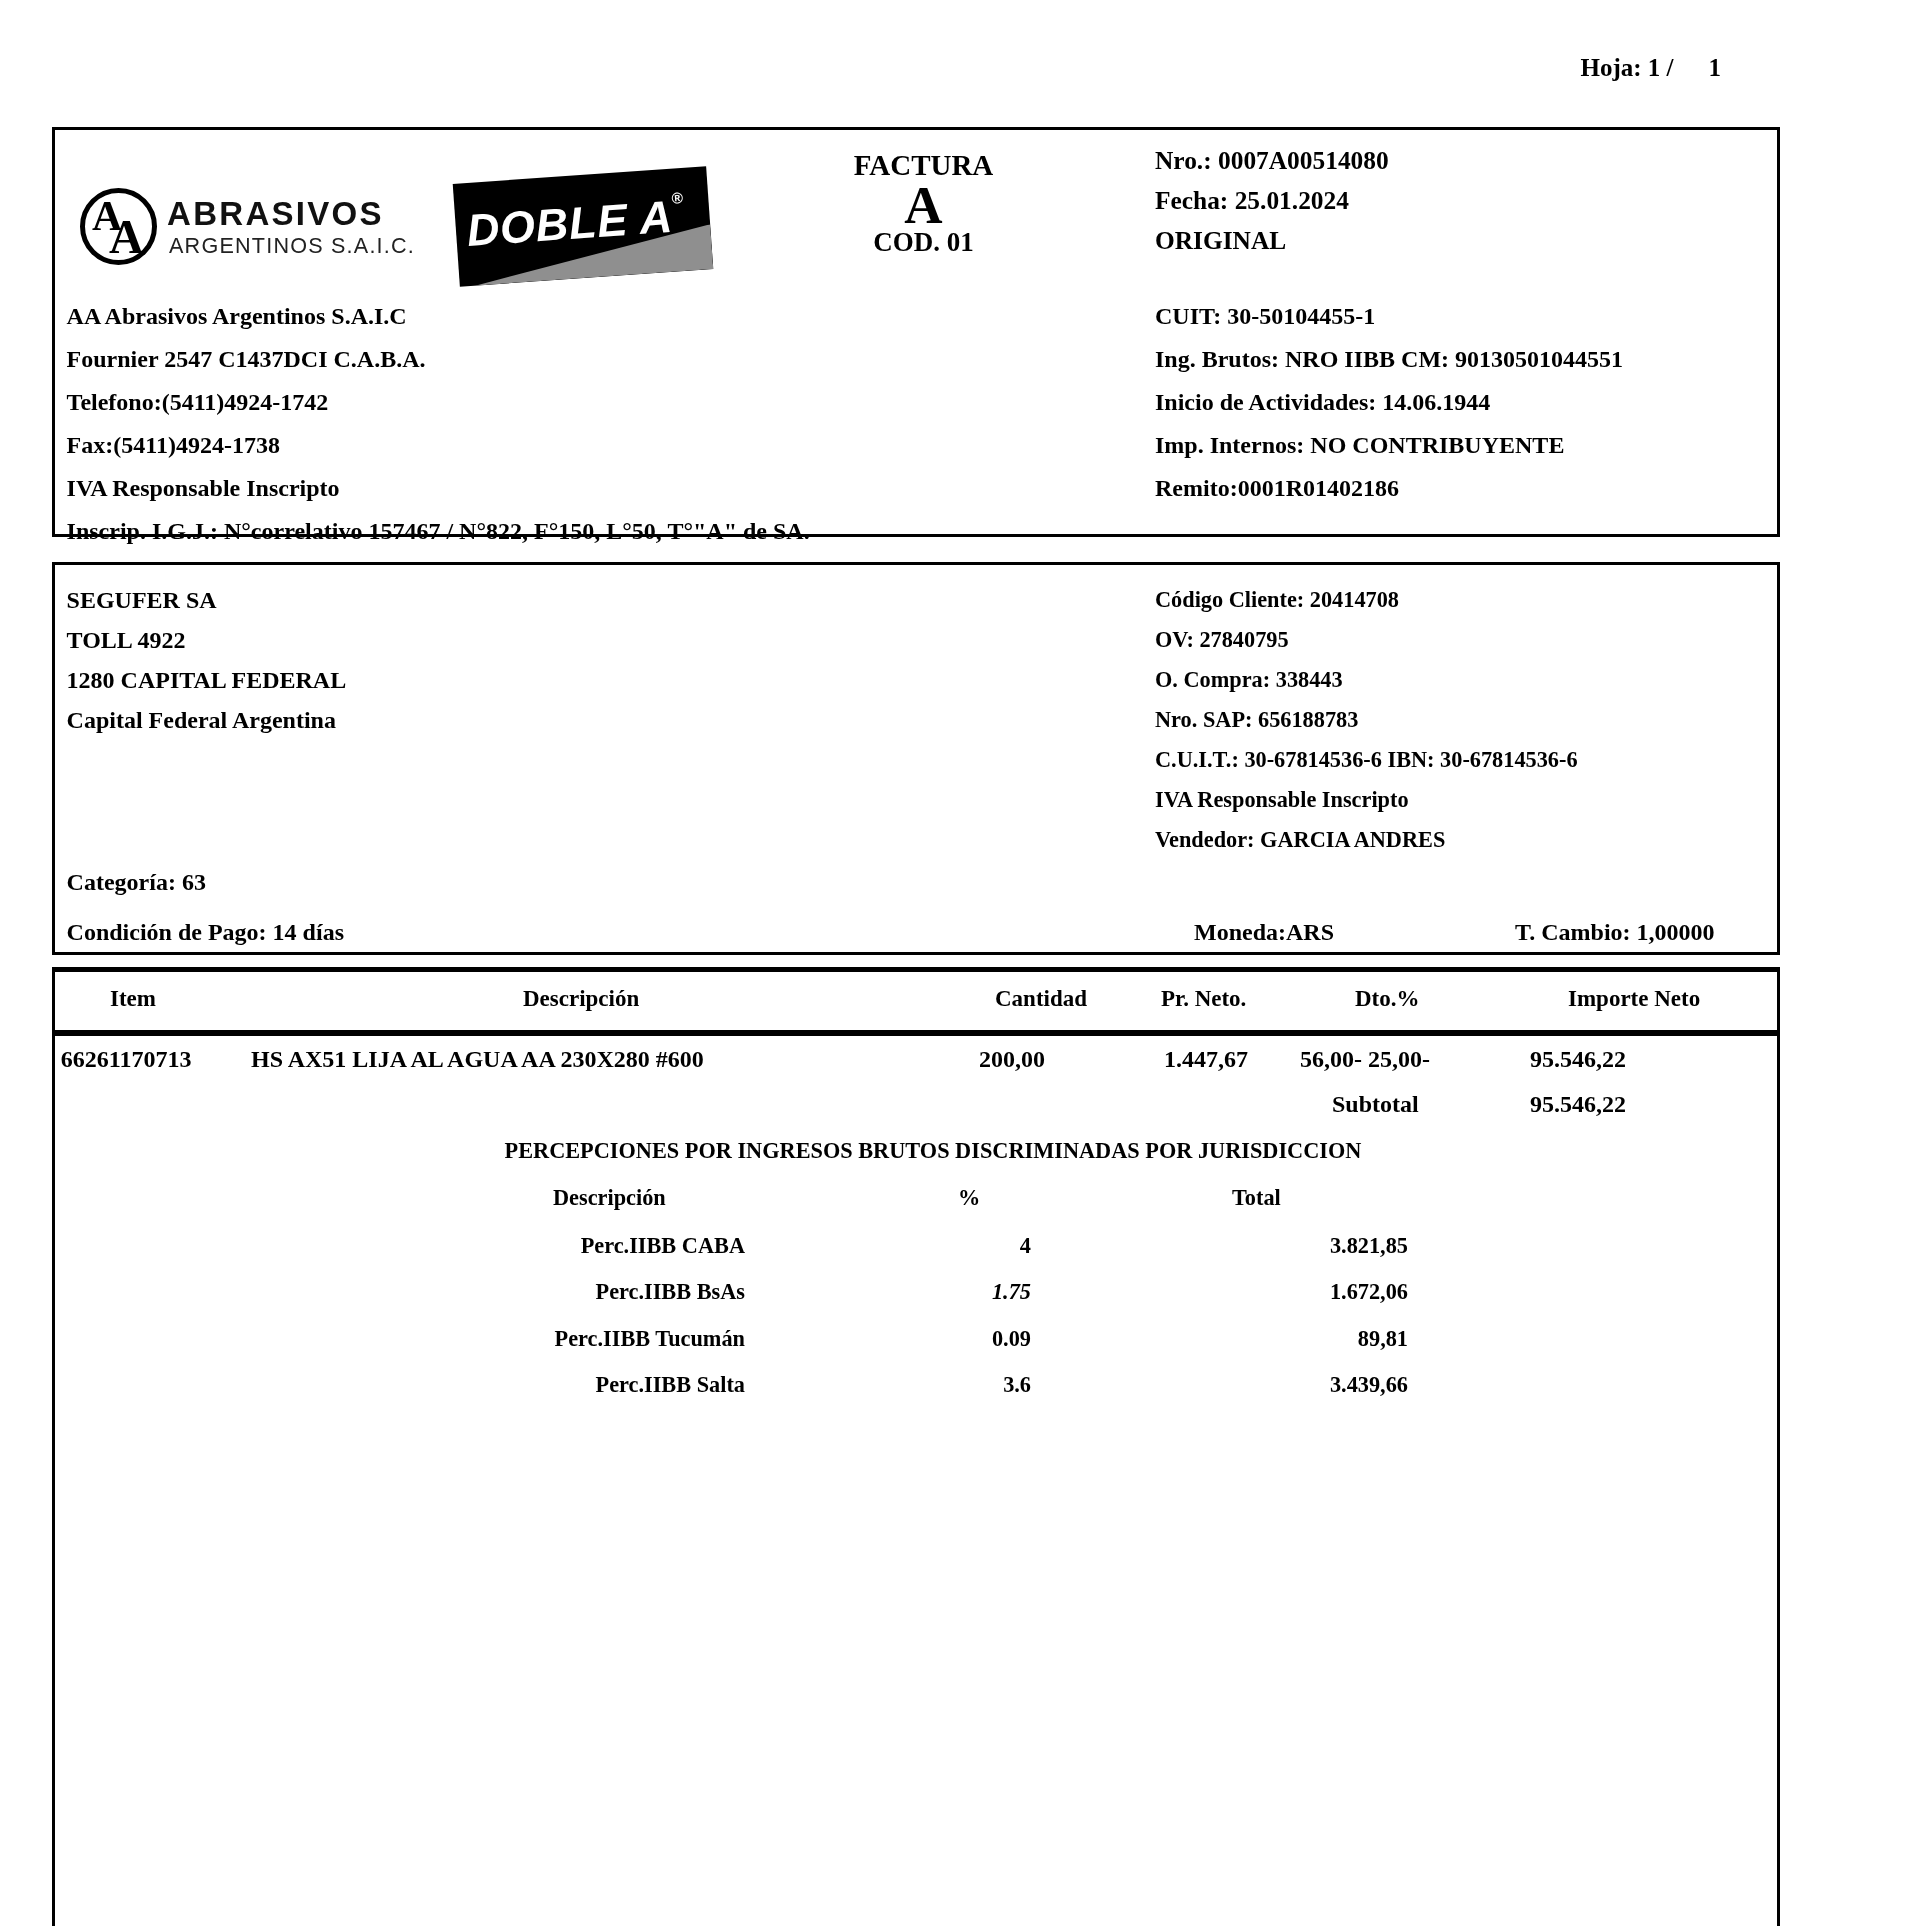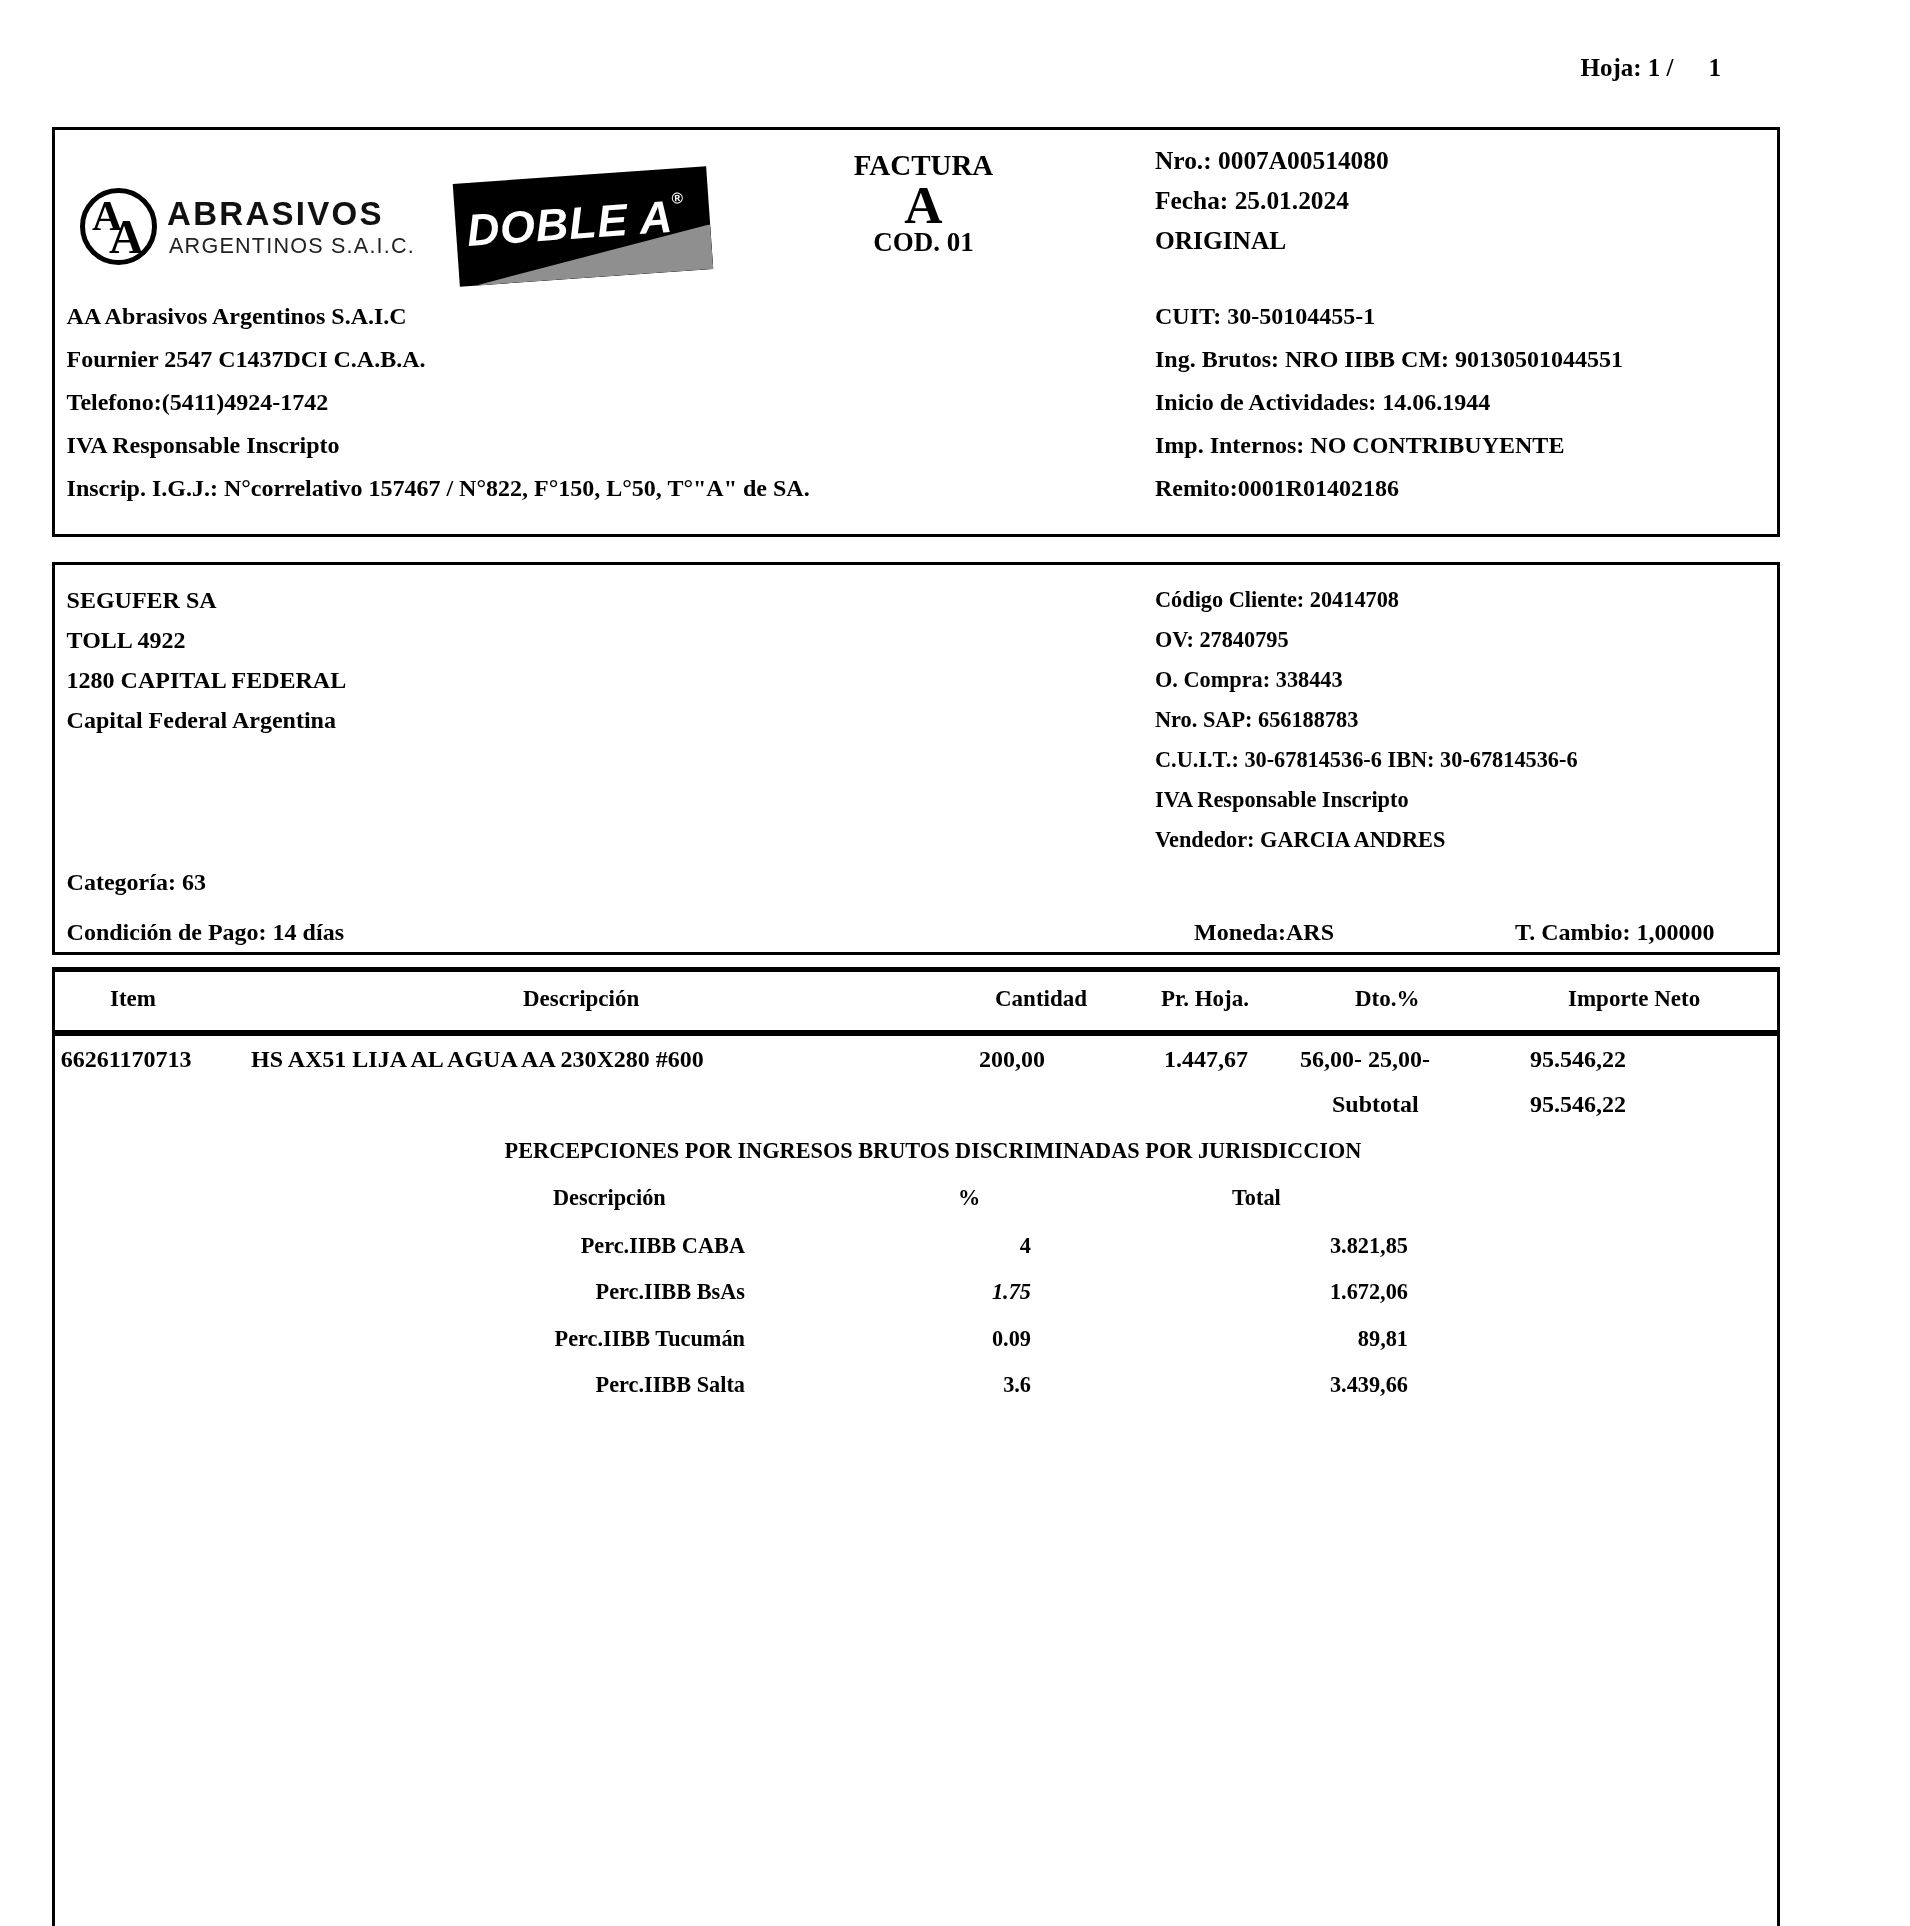--- a/index.html
+++ b/index.html
@@ -55,20 +55,21 @@
     </div>
 
     <div class="abs nowrap" style="left:1100px;top:16px;font-size:25.4px;">Nro.: 0007A00514080</div>
     <div class="abs nowrap" style="left:1100px;top:56px;font-size:25.4px;">Fecha: 25.01.2024</div>
     <div class="abs nowrap" style="left:1100px;top:96px;font-size:25.4px;">ORIGINAL</div>
 
     <div class="abs lines62" style="left:11.6px;top:165px;">
       <div>AA Abrasivos Argentinos S.A.I.C</div>
       <div>Fournier 2547 C1437DCI C.A.B.A.</div>
       <div>Telefono:(5411)4924-1742</div>
+      <div>Fax:(5411)4924-1738</div>
       <div>IVA Responsable Inscripto</div>
       <div class="pre">Inscrip. I.G.J.: N°correlativo 157467 / N°822, F°150, L°50, T°"A" de SA.</div>
     </div>
 
     <div class="abs lines62" style="left:1100px;top:165px;">
       <div>CUIT: 30-50104455-1</div>
       <div>Ing. Brutos: NRO IIBB CM: 90130501044551</div>
       <div>Inicio de Actividades: 14.06.1944</div>
       <div>Imp. Internos: NO CONTRIBUYENTE</div>
       <div>Remito:0001R01402186</div>
@@ -97,21 +98,21 @@
     <div class="abs nowrap" style="left:11.6px;top:354px;font-size:24px;">Condición de Pago: 14 días</div>
     <div class="abs nowrap" style="left:1139px;top:354px;font-size:24px;">Moneda:ARS</div>
     <div class="abs nowrap" style="left:1460px;top:354px;font-size:24px;">T. Cambio: 1,00000</div>
   </div>
 
   <div class="box" style="left:52px;top:967px;width:1728px;height:1252px;border-top-width:5.4px;border-bottom-width:6.2px;">
 
     <div class="abs nowrap" style="left:55px;top:13.5px;font-size:23px;">Item</div>
     <div class="abs nowrap" style="left:468px;top:13.5px;font-size:23px;">Descripción</div>
     <div class="abs nowrap" style="left:940px;top:13.5px;font-size:23px;">Cantidad</div>
-    <div class="abs nowrap" style="left:1106px;top:13.5px;font-size:23px;">Pr. Hoja.</div>
+    <div class="abs nowrap" style="left:1106px;top:13.5px;font-size:23px;">Pr. Neto.</div>
     <div class="abs nowrap" style="left:1300px;top:13.5px;font-size:23px;">Dto.%</div>
     <div class="abs nowrap" style="left:1513px;top:13.5px;font-size:23px;">Importe Neto</div>
     <div class="hline" style="top:58px;height:6.2px;"></div>
 
     <div>
       <div class="abs nowrap" style="left:5.8px;top:74px;font-size:24px;">66261170713</div>
       <div class="abs nowrap" style="left:196px;top:74px;font-size:24px;">HS AX51 LIJA AL AGUA AA 230X280 #600</div>
       <div class="abs nowrap" style="left:924px;top:74px;font-size:24px;">200,00</div>
       <div class="abs nowrap" style="left:1109px;top:74px;font-size:24px;">1.447,67</div>
       <div class="abs nowrap" style="left:1245px;top:74px;font-size:24px;">56,00- 25,00-</div>

